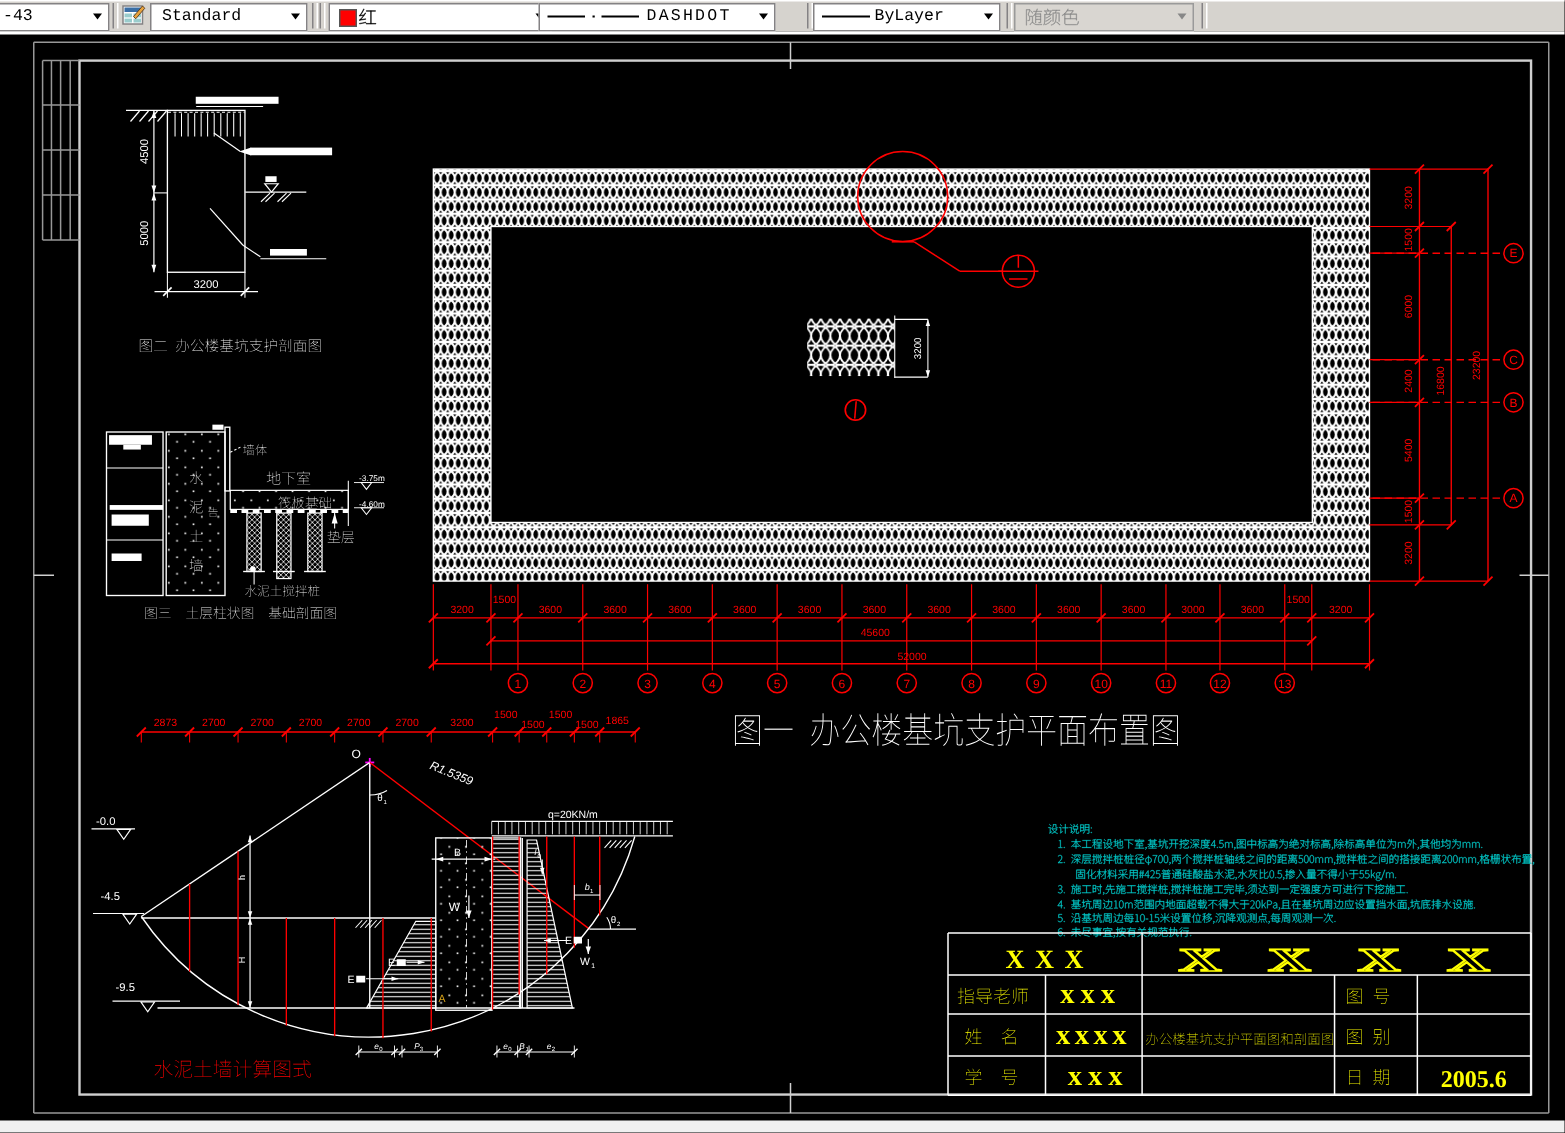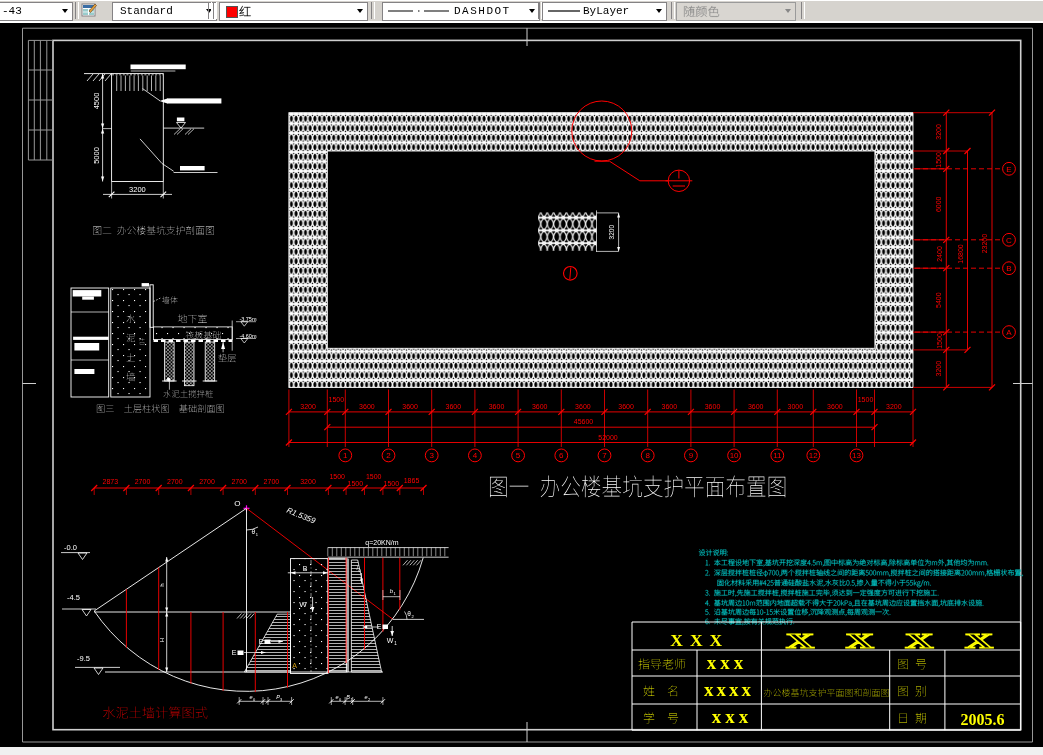--- a/index.html
+++ b/index.html
@@ -9,38 +9,38 @@
     <div class="sep" style="left:75px"></div>
     <div style="position:absolute;left:81px;top:2px;width:17px;height:17px"><svg width="17" height="17">
         <rect x="1" y="2" width="13" height="12" fill="#fff" stroke="#848284"></rect>
         <rect x="2" y="3" width="11" height="3" fill="#3a6ea5"></rect>
         <rect x="2" y="7" width="5" height="2.6" fill="#9cc"></rect>
         <rect x="8" y="7" width="5" height="2.6" fill="#9cc"></rect>
         <rect x="2" y="10.4" width="5" height="2.6" fill="#9cc"></rect>
         <rect x="8" y="10.4" width="5" height="2.6" fill="#9cc"></rect>
         <path d="M14 2 L8 9 L9.5 10.5 L15.5 3.5 Z" fill="#e8a33d" stroke="#5a3a1a" stroke-width="0.6"></path>
       </svg></div>
-    <div class="combo" style="left:112px;width:103px">
+    <div class="combo" style="left:100px;width:103px">
       <span style="position:absolute;left:7px;top:1px">Standard</span>
       <span class="arr"></span>
     </div>
     <div class="sep" style="left:208px"></div>
     <div class="sep" style="left:213px"></div>
     <div class="combo" style="left:219px;width:147px">
       <span style="position:absolute;left:6px;top:3px;width:10px;height:10px;background:#f00;border:1px solid #555"></span>
       <svg style="position:absolute;left:18px;top:0" width="20" height="15"></svg>
       <svg style="position:absolute;left:18px;top:1px" width="16" height="15">
         <g transform="translate(1,12) scale(0.0122,-0.0122)" fill="#000" stroke="#000" stroke-width="30">
           <use href="#g7EA2"></use>
         </g>
       </svg>
       <span class="arr"></span>
     </div>
     <div class="sep" style="left:371px"></div>
-    <div class="combo" style="left:382px;width:156px">
+    <div class="combo" style="left:359px;width:156px">
       <svg style="position:absolute;left:4px;top:0" width="66" height="16">
         <path d="M1 8 H26 M31 8 h1.5 M37 8 H62" stroke="#000" stroke-width="1.2"></path>
       </svg>
       <span style="position:absolute;left:71px;top:1px;letter-spacing:1.5px">DASHDOT</span>
       <span class="arr"></span>
     </div>
     <div class="sep" style="left:538px"></div>
     <div class="combo" style="left:542px;width:123px">
       <svg style="position:absolute;left:4px;top:0" width="36" height="16">
         <path d="M1 8 H33" stroke="#000" stroke-width="1.2"></path>

